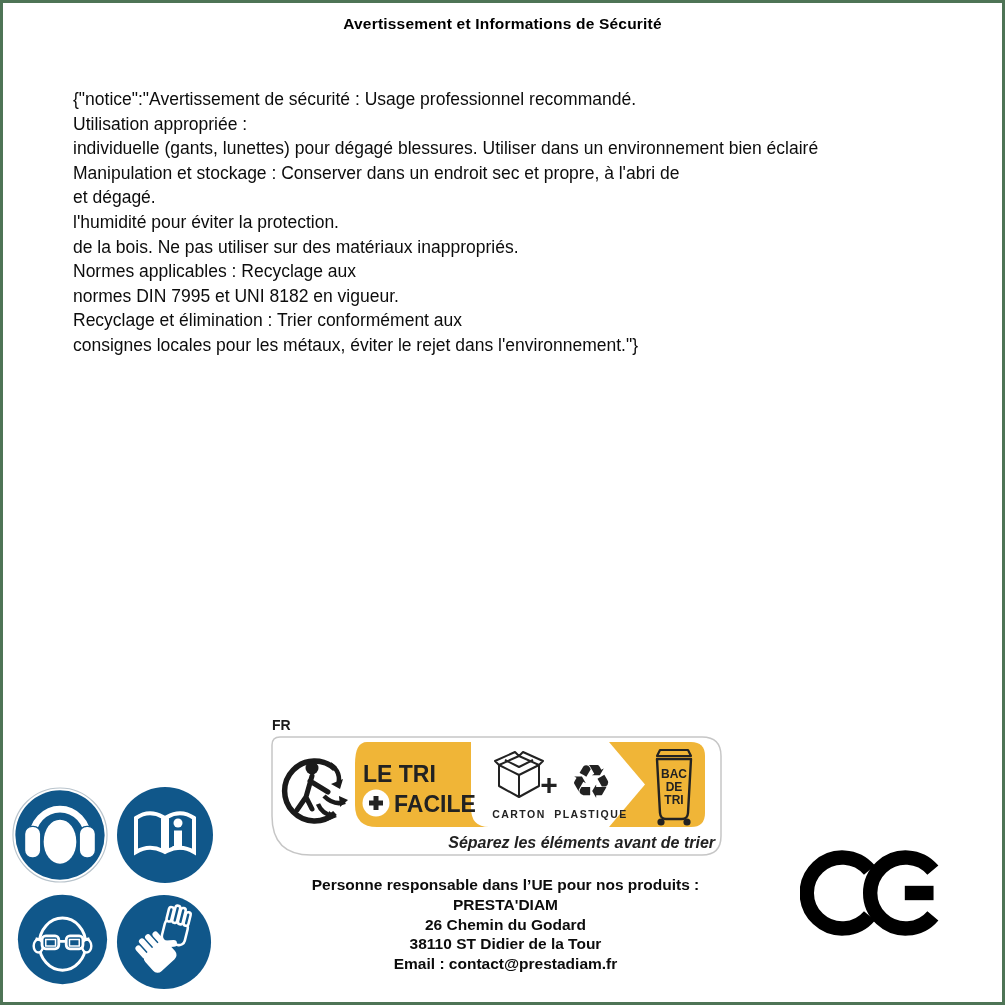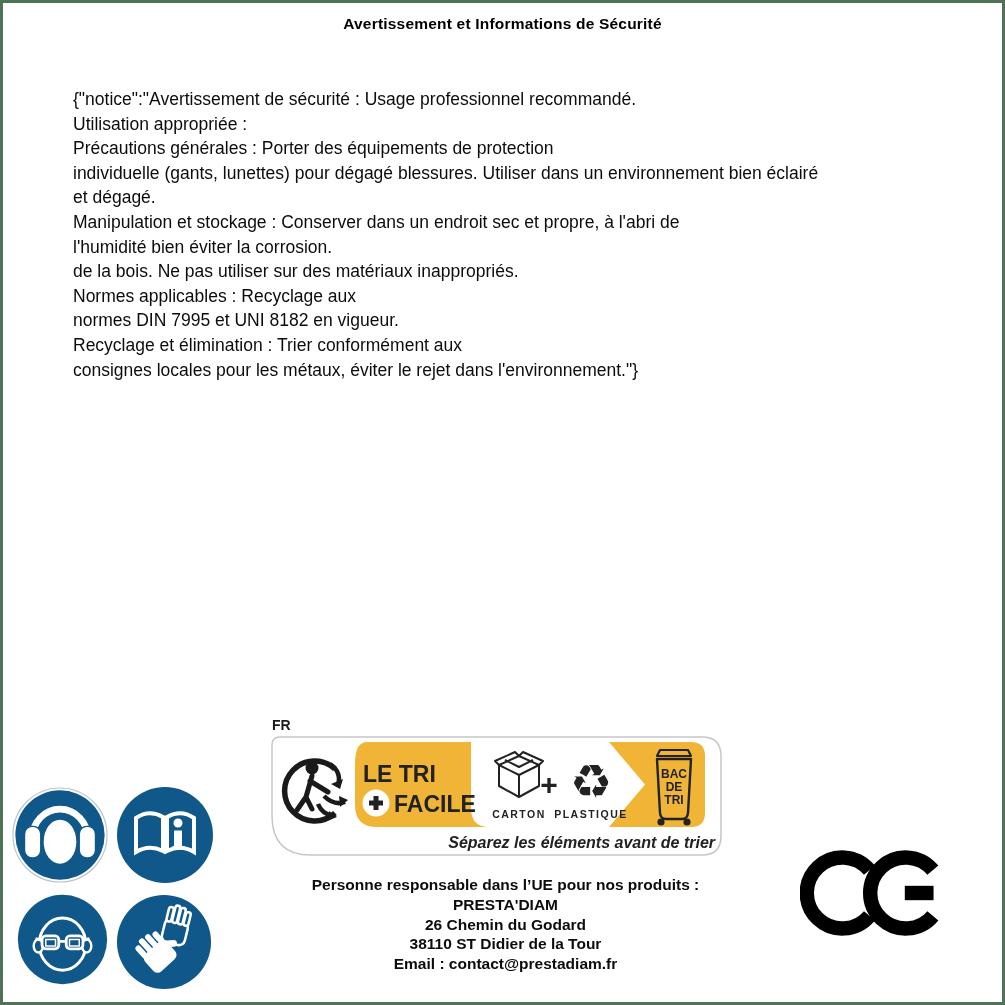--- a/index.html
+++ b/index.html
@@ -32,25 +32,24 @@
 <body>
 
 <div class="page">
 
   <div class="title">Avertissement et Informations de Sécurité</div>
 
   <div class="notice">
 
   <div>{"notice":"Avertissement de sécurité : Usage professionnel recommandé.</div>
       <div>Utilisation appropriée :</div>
-      <div>Précautions générales : Porter des équipements de protection</div>
       <div>individuelle (gants, lunettes) pour dégagé blessures. Utiliser dans un environnement bien éclairé</div>
+      <div>Manipulation et stockage : Conserver dans un endroit sec et propre, à l'abri de</div>
       <div>et dégagé.</div>
-      <div>Manipulation et stockage : Conserver dans un endroit sec et propre, à l'abri de</div>
-      <div>l'humidité bien éviter la corrosion.</div>
+      <div>l'humidité pour éviter la protection.</div>
       <div>de la bois. Ne pas utiliser sur des matériaux inappropriés.</div>
       <div>Normes applicables : Recyclage aux</div>
       <div>normes DIN 7995 et UNI 8182 en vigueur.</div>
       <div>Recyclage et élimination : Trier conformément aux</div>
       <div>consignes locales pour les métaux, éviter le rejet dans l'environnement."}</div>
     </div>
 
   <div class="safety-grid">
     <div class="sicon" style="left:1px;top:2px;width:96px;height:96px;">
       <svg viewBox="0 0 100 100">

